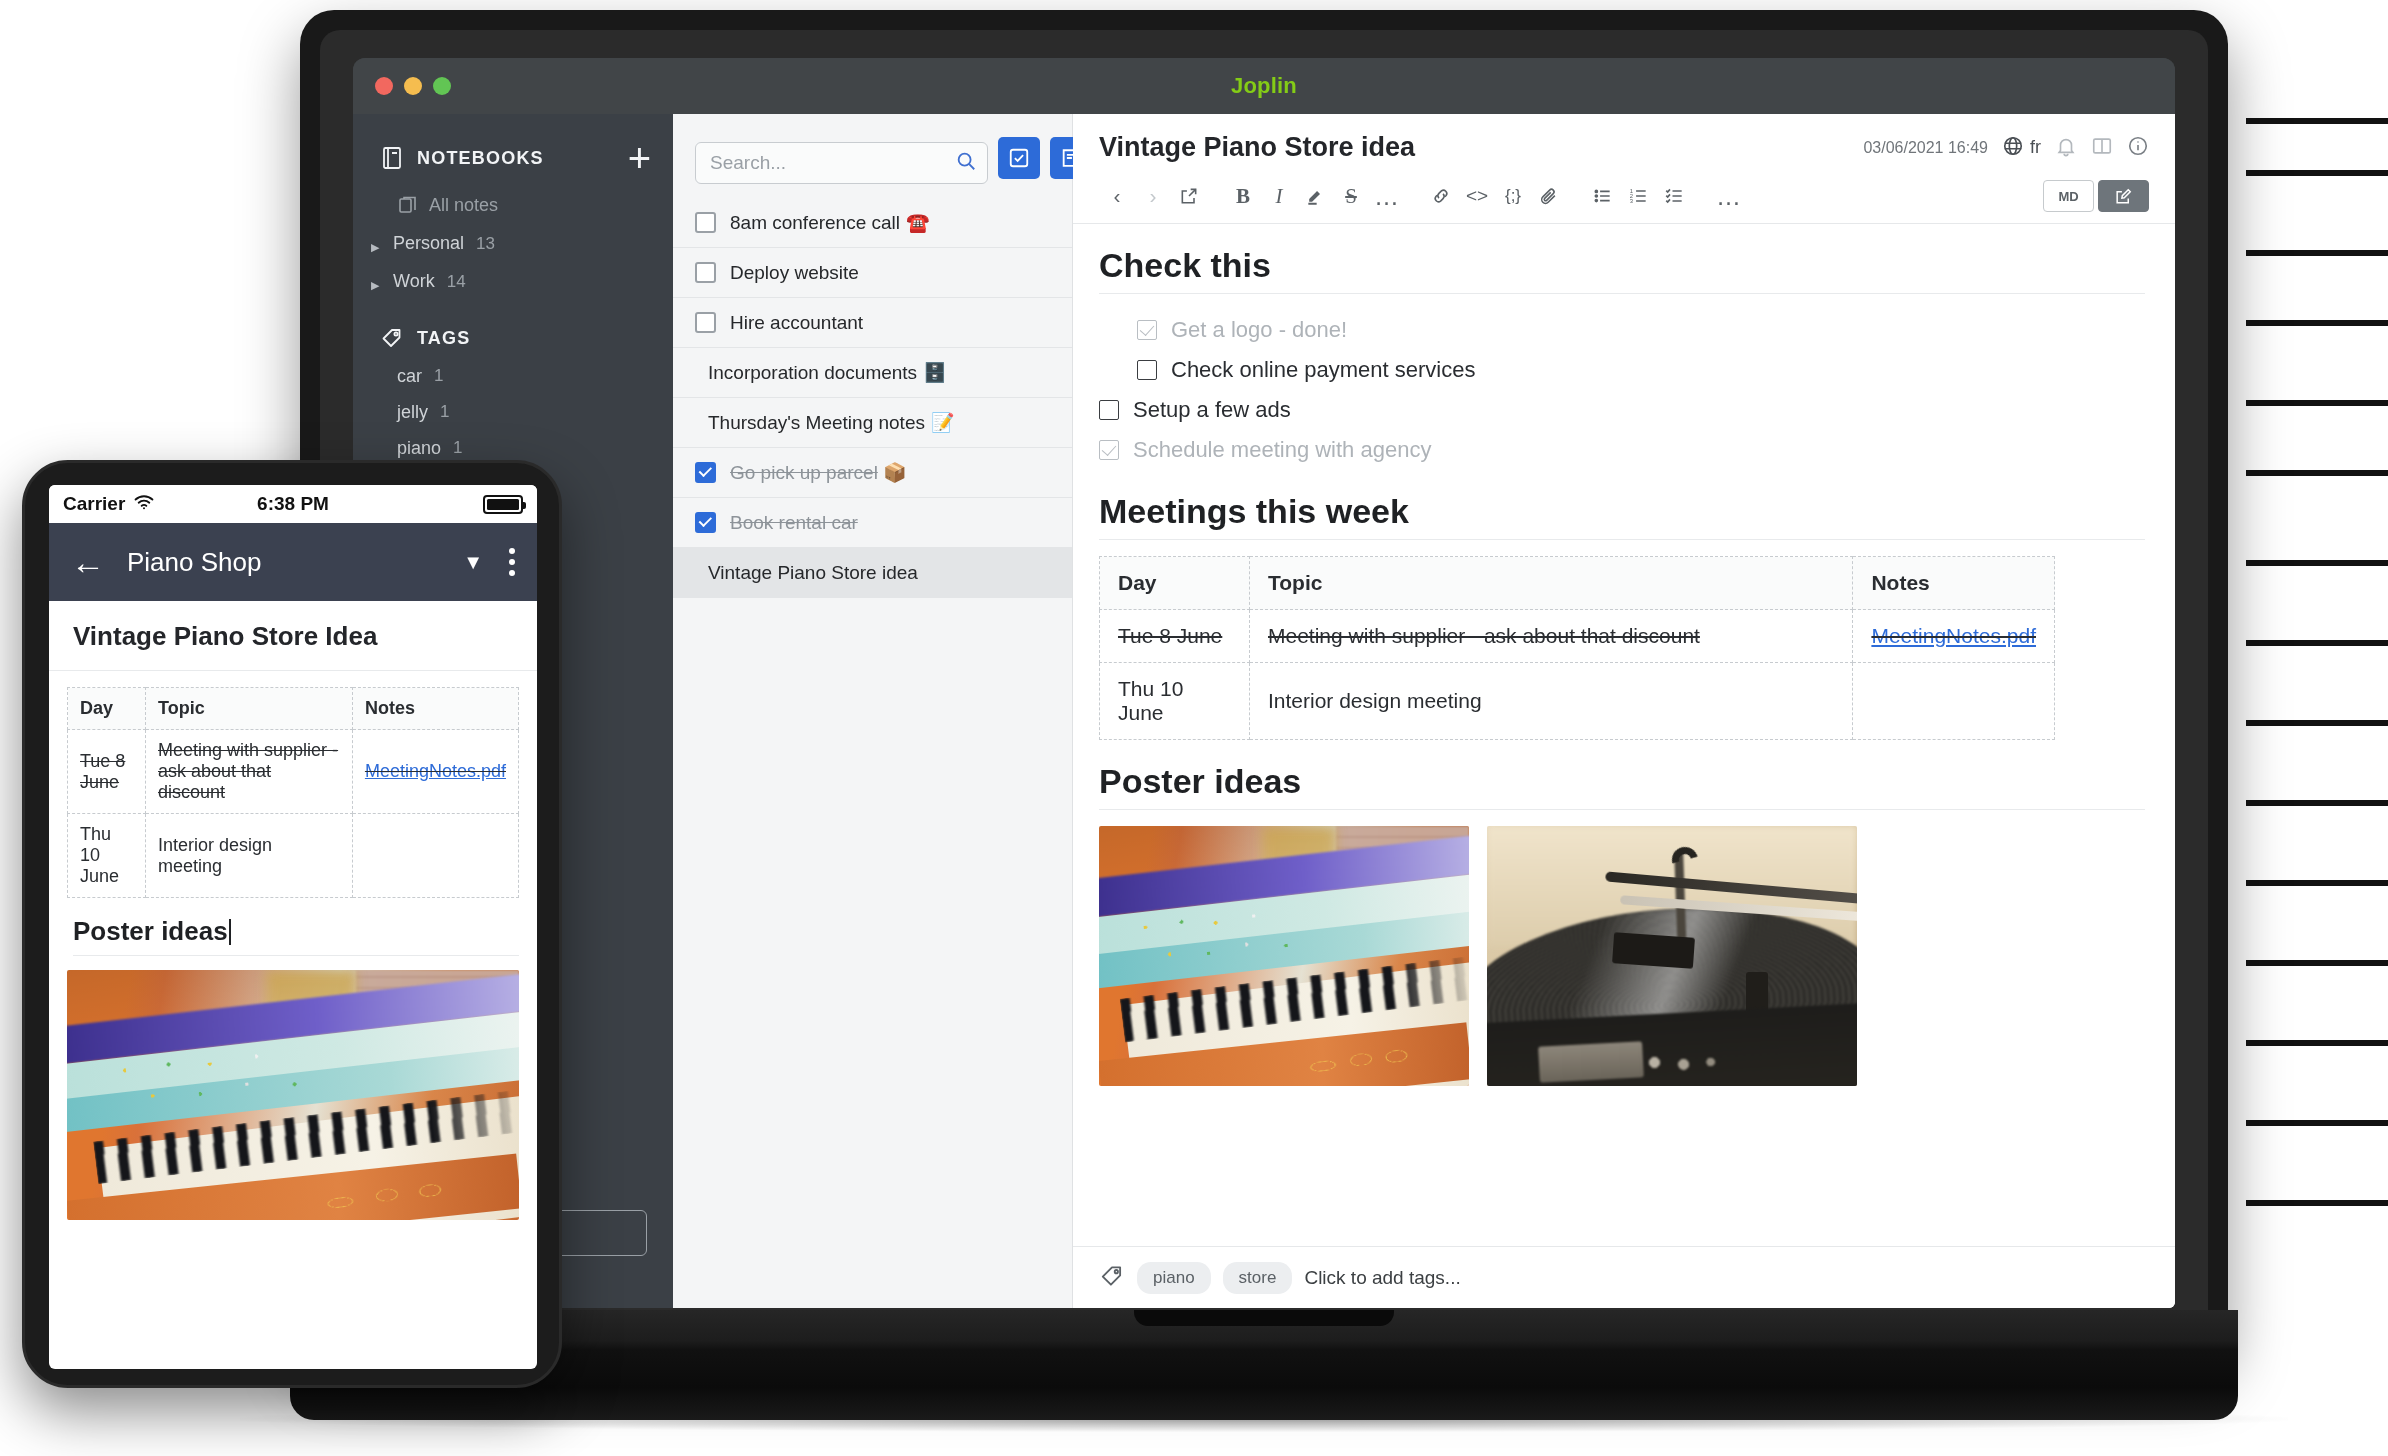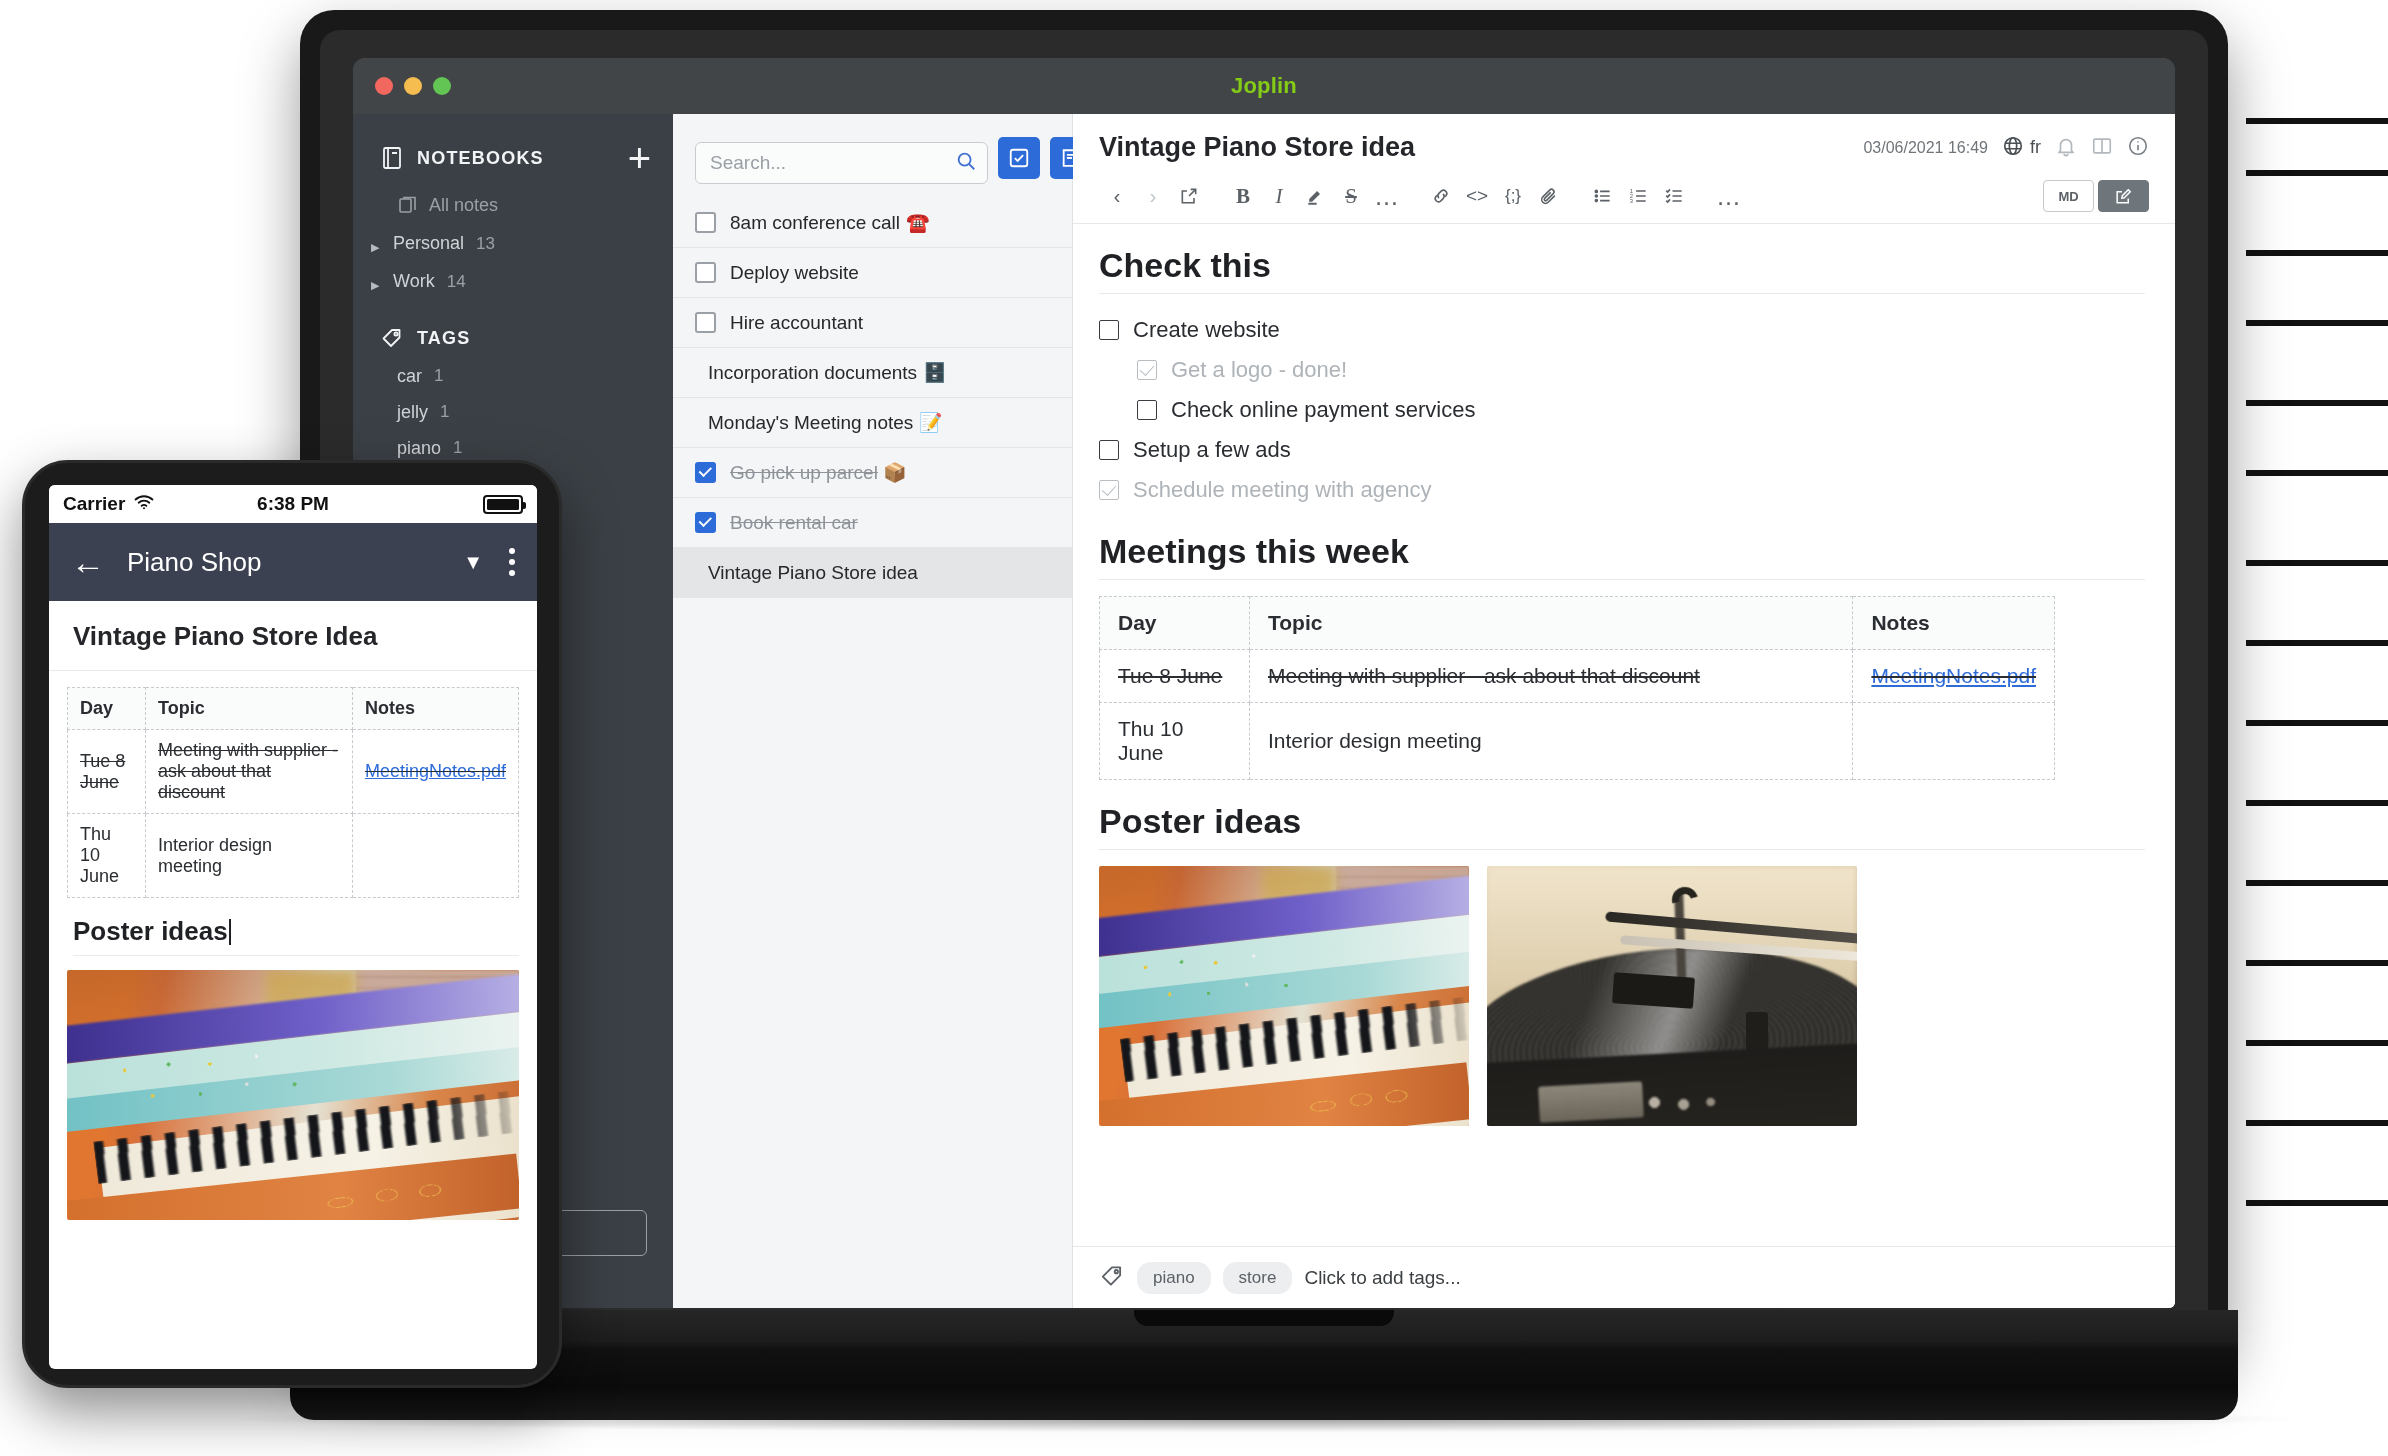--- a/index.html
+++ b/index.html
@@ -423,21 +423,21 @@
                 <span class="nl-cb"></span>
                 <span class="nl-text">Hire accountant</span>
               </div>
 
               <div class="nl-item nl-pad">
                 <span class="nl-text">Incorporation documents</span>
                 <span class="emo">🗄️</span>
               </div>
 
               <div class="nl-item nl-pad">
-                <span class="nl-text">Monday's Meeting notes</span>
+                <span class="nl-text">Thursday's Meeting notes</span>
                 <span class="emo">📝</span>
               </div>
 
               <div class="nl-item done">
                 <span class="nl-cb on"></span>
                 <span class="nl-text">Go pick up parcel</span>
                 <span class="emo">📦</span>
               </div>
 
               <div class="nl-item done">
@@ -568,24 +568,20 @@
                       <path d="M13 13.5 20.5 6 18 3.5 10.5 11 10 14z"></path>
                   </svg>
                 </div>
               </div>
             </div>
 
             <div class="ed-body">
 
               <div class="ed-h1">Check this</div>
 
-              <div class="ck">
-                <span class="box"></span>
-                <span>Create website</span>
-              </div>
               <div class="ck indent muted">
                 <span class="box checked"></span>
                 <span>Get a logo - done!</span>
               </div>
               <div class="ck indent">
                 <span class="box"></span>
                 <span>Check online payment services</span>
               </div>
               <div class="ck">
                 <span class="box"></span>

